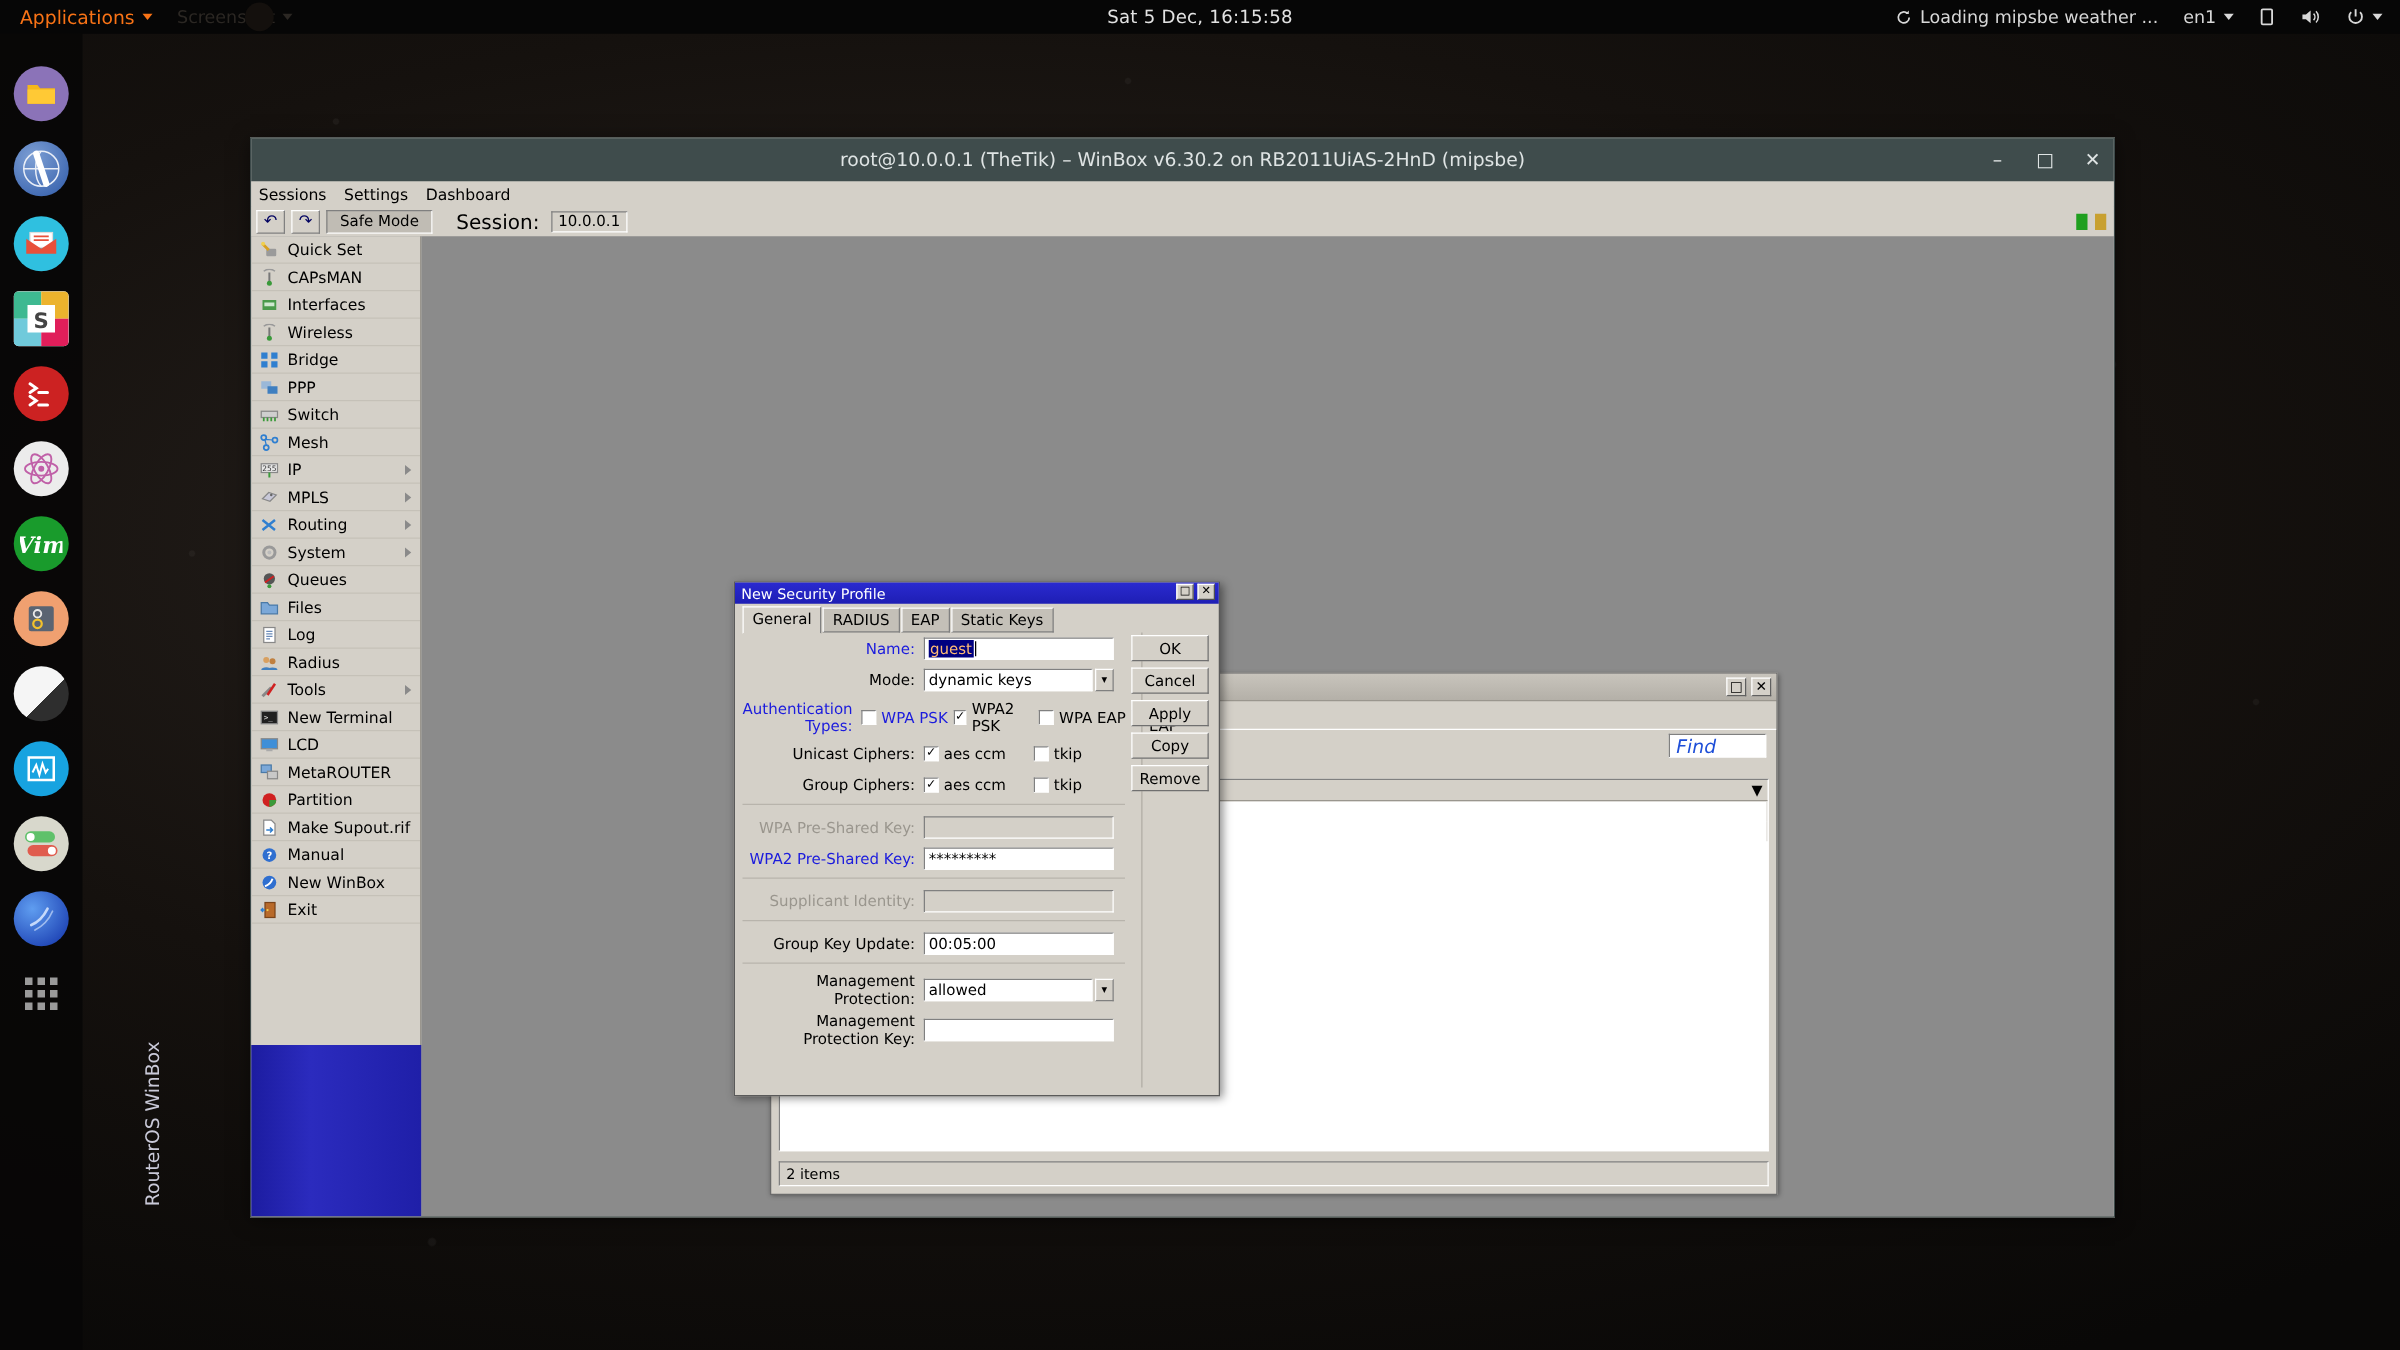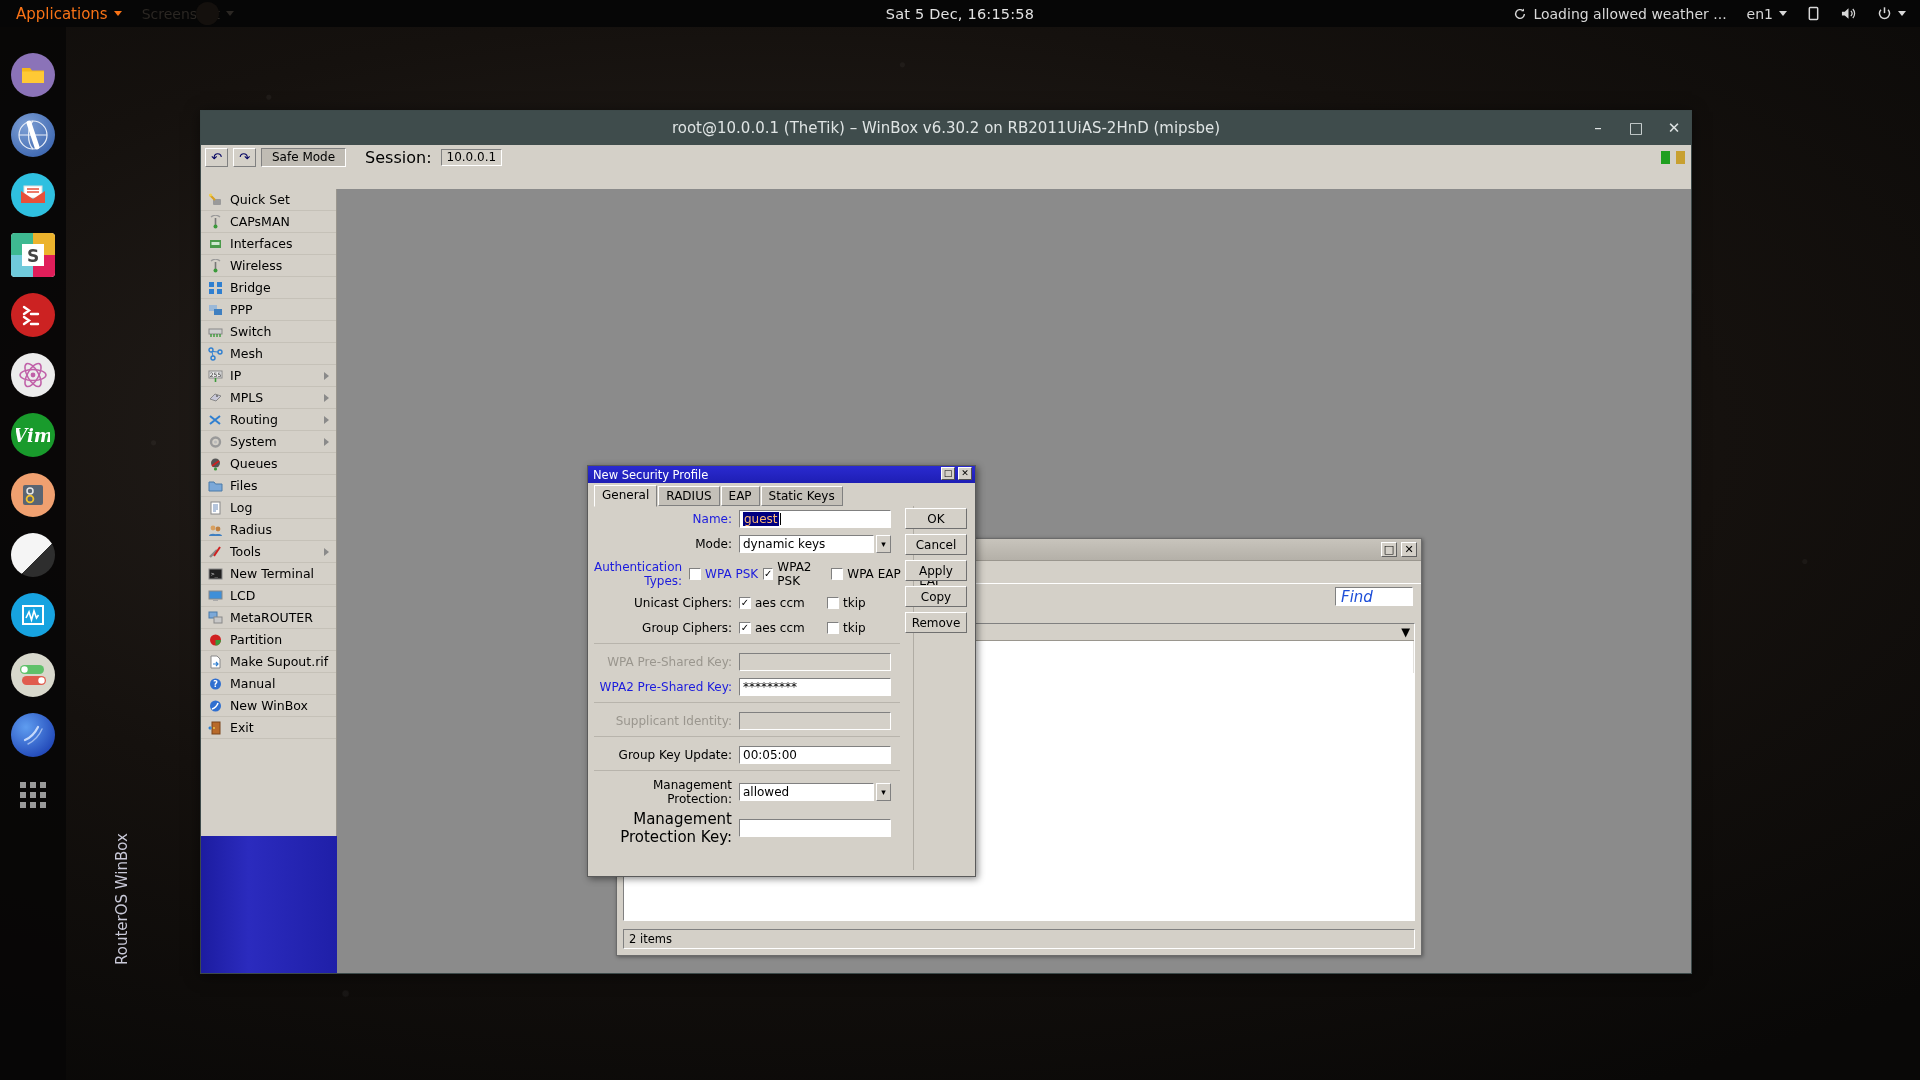--- a/index.html
+++ b/index.html
@@ -222,21 +222,21 @@
   </div>
 
   <div id="tp-clock">Sat  5 Dec, 16:15:58</div>
 
   <div id="tp-right">
     <div class="tp-item">
       <svg width="14" height="14" viewBox="0 0 16 16">
         <path d="M13 8a5 5 0 1 1-1.6-3.7" fill="none" stroke="#d8d8d8" stroke-width="1.6"></path>
         <path d="M12.6 1.6v3.2H9.4z" fill="#d8d8d8"></path>
       </svg>
-      <span>Loading allowed weather ...</span>
+      <span>Loading mipsbe weather ...</span>
     </div>
     <div class="tp-item">
       <span>en1</span>
       <span class="caret"></span>
     </div>
     <div class="tp-item">
       <svg width="13" height="15" viewBox="0 0 14 16">
         <rect x="2.5" y="1.5" width="9" height="13" fill="none" stroke="#d8d8d8" stroke-width="1.6" rx="1"></rect>
       </svg>
     </div>
@@ -354,20 +354,25 @@
 <div id="winbox">
   <div id="wb-title">
     <span>root@10.0.0.1 (TheTik) – WinBox v6.30.2 on RB2011UiAS‑2HnD (mipsbe)</span>
     <div id="wb-title-btns">
       <div class="tbtn">–</div>
       <div class="tbtn">□</div>
       <div class="tbtn">✕</div>
     </div>
   </div>
 
+  <div id="wb-menubar">
+    <span>Sessions</span>
+    <span>Settings</span>
+    <span>Dashboard</span>
+  </div>
 
   <div id="wb-toolbar">
     <div class="tool-btn">↶</div>
     <div class="tool-btn">↷</div>
     <div id="safe-mode">Safe Mode</div>
     <span id="session-lbl">Session:</span>
     <div id="session-val">10.0.0.1</div>
     <div id="tb-right">
       <div class="tb-sq" style="background:#1f9f1f"></div>
       <div class="tb-sq" style="background:#c8a030"></div>
@@ -778,21 +783,21 @@
 
         <div class="frow">
           <div class="flabel">Management Protection:</div>
           <div class="combo">
             <div class="finput" style="width:135px">allowed</div>
             <div class="arrow-btn">▾</div>
           </div>
         </div>
 
         <div class="frow">
-          <div class="flabel" style="width:145px;font-size:15px">Management Protection Key:</div>
+          <div class="flabel" style="width:145px;font-size:12px">Management Protection Key:</div>
           <div class="finput"></div>
         </div>
       </div>
 
       <div id="dlg-buttons">
         <div class="dlgbtn">OK</div>
         <div class="dlgbtn">Cancel</div>
         <div class="dlgbtn">Apply</div>
         <div class="dlgbtn">Copy</div>
         <div class="dlgbtn">Remove</div>

